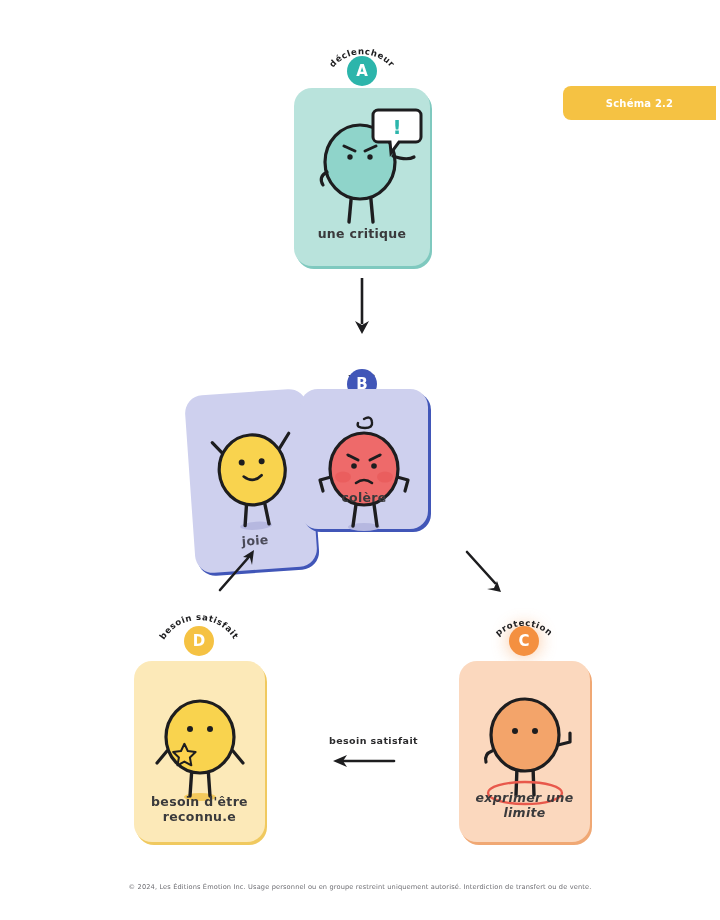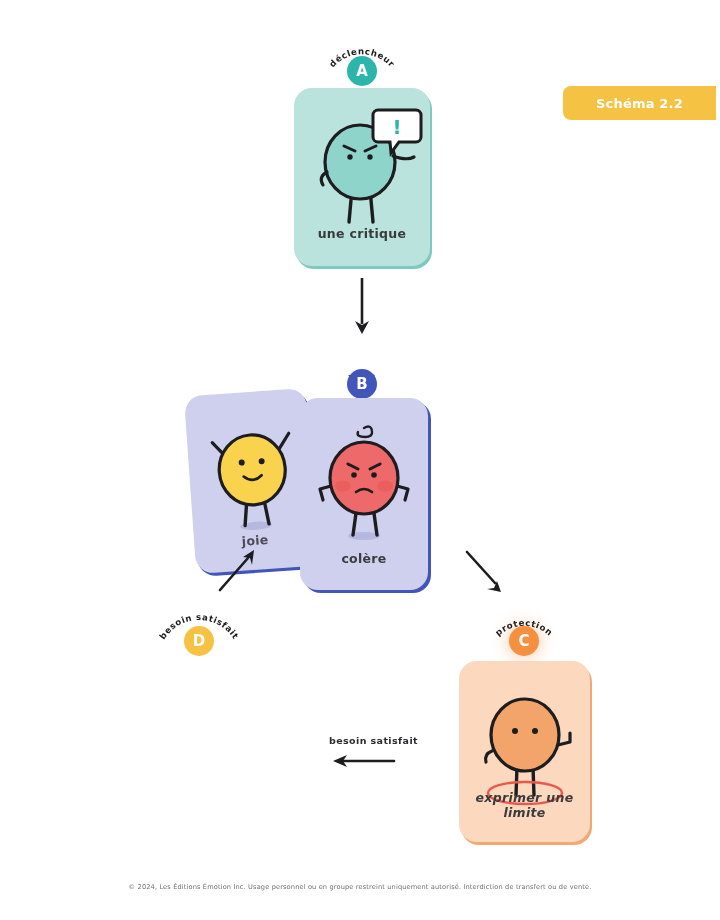--- a/index.html
+++ b/index.html
@@ -8,21 +8,21 @@
     font-family:"DejaVu Sans","Liberation Sans",sans-serif;
     position:relative;overflow:hidden;
   }
   .stage{position:absolute;inset:0;}
 
   
   .schema-badge{
     position:absolute;left:563px;top:86px;width:153px;height:34px;
     background:#F5C243;border-radius:8px 0 0 8px;
     display:flex;align-items:center;justify-content:center;
-    color:#ffffff;font-size:13px;font-weight:700;letter-spacing:.2px;
+    color:#ffffff;font-size:10px;font-weight:700;letter-spacing:.2px;
   }
 
   
   .marker{position:absolute;width:120px;height:70px;}
   .marker .disc{
     position:absolute;left:50%;top:34px;transform:translateX(-50%);
     width:30px;height:30px;border-radius:50%;
     display:flex;align-items:center;justify-content:center;
     color:#ffffff;font-size:15px;font-weight:700;
   }
@@ -41,21 +41,21 @@
     color:#3a3a3c;font-size:12.5px;font-weight:600;line-height:15px;
     letter-spacing:.3px;
   }
   .card-a{left:294px;top:88px;width:136px;height:178px;background:#B9E3DC;
     box-shadow:2px 3px 0 0 #7FC9BF;}
   .card-a .caption{bottom:25px;text-align:center;}
 
   .card-b-left{left:190px;top:392px;width:122px;height:178px;background:#CED0EE;
     transform:rotate(-4deg);box-shadow:2px 3px 0 0 #4156B8;}
   .card-b-left .caption{bottom:22px;color:#4a4a58;}
-  .card-b-right{left:300px;top:398px;width:128px;height:192px;background:#CED0EE;
+  .card-b-right{left:300px;top:389px;width:128px;height:140px;background:#CED0EE;
     box-shadow:3px 3px 0 0 #4156B8;}
   .card-b-right .caption{bottom:24px;color:#3a3a3c;}
 
   .card-d{left:134px;top:661px;width:131px;height:181px;background:#FCE9B8;
     box-shadow:2px 3px 0 0 #F0C95F;}
   .card-d .caption{bottom:18px;}
 
   .card-c{left:459px;top:661px;width:131px;height:181px;background:#FBD8BE;
     box-shadow:2px 3px 0 0 #F0A874;font-style:italic;}
   .card-c .caption{bottom:22px;}
@@ -199,20 +199,37 @@
       <defs>
           <path id="arcC" d="M 26,58 A 36,36 0 0 1 94,58"></path>
         </defs>
       <text><textPath href="#arcC" startOffset="50%" text-anchor="middle">protection</textPath></text>
     </svg>
     <div class="disc" style="background:#F49040;">
       <span>C</span>
     </div>
   </div>
 
+  <div class="card card-d">
+    <svg viewBox="0 0 131 150" style="position:absolute;left:0;top:8px;width:131px;height:150px;">
+      <ellipse cx="66" cy="128" rx="16" ry="4" fill="#F3C95C"></ellipse>
+      <line x1="58" y1="98" x2="56" y2="127" stroke="#1d1d1f" stroke-width="3.4" stroke-linecap="round"></line>
+      <line x1="74" y1="98" x2="76" y2="127" stroke="#1d1d1f" stroke-width="3.4" stroke-linecap="round"></line>
+      <path d="M 33,82 l -10,12" fill="none" stroke="#1d1d1f" stroke-width="3.2" stroke-linecap="round"></path>
+      <path d="M 99,82 l 10,12" fill="none" stroke="#1d1d1f" stroke-width="3.2" stroke-linecap="round"></path>
+      <ellipse cx="66" cy="68" rx="34" ry="36" fill="#F9D34E" stroke="#1d1d1f" stroke-width="3.2"></ellipse>
+      <circle cx="56" cy="60" r="3" fill="#1d1d1f"></circle>
+      <circle cx="76" cy="60" r="3" fill="#1d1d1f"></circle>
+      <path d="M 47,82 l 3.4,-7.2 l 3.4,7.2 l 7.8,1 l -5.7,5.5 l 1.4,7.8 l -6.9,-3.7 l -6.9,3.7 l 1.4,-7.8 l -5.7,-5.5 z" fill="#FFD34E" stroke="#1d1d1f" stroke-width="2" stroke-linejoin="round"></path>
+    </svg>
+    <div class="caption">
+      <span>besoin d'être</span><br>
+      <span>reconnu.e</span>
+    </div>
+  </div>
 
   <div class="card card-c">
     <svg viewBox="0 0 131 150" style="position:absolute;left:0;top:8px;width:131px;height:150px;">
       <line x1="58" y1="98" x2="57" y2="126" stroke="#1d1d1f" stroke-width="3.4" stroke-linecap="round"></line>
       <line x1="74" y1="98" x2="75" y2="126" stroke="#1d1d1f" stroke-width="3.4" stroke-linecap="round"></line>
       <ellipse cx="66" cy="124" rx="37" ry="11" fill="none" stroke="#E8584B" stroke-width="2.4"></ellipse>
       <path d="M 33,82 q -8,3 -6,11" fill="none" stroke="#1d1d1f" stroke-width="3.2" stroke-linecap="round"></path>
       <path d="M 99,76 l 12,-3 l 0,-9" fill="none" stroke="#1d1d1f" stroke-width="3.2" stroke-linecap="round" stroke-linejoin="round"></path>
       <ellipse cx="66" cy="66" rx="34" ry="36" fill="#F3A46A" stroke="#1d1d1f" stroke-width="3.2"></ellipse>
       <circle cx="56" cy="62" r="3" fill="#1d1d1f"></circle>

